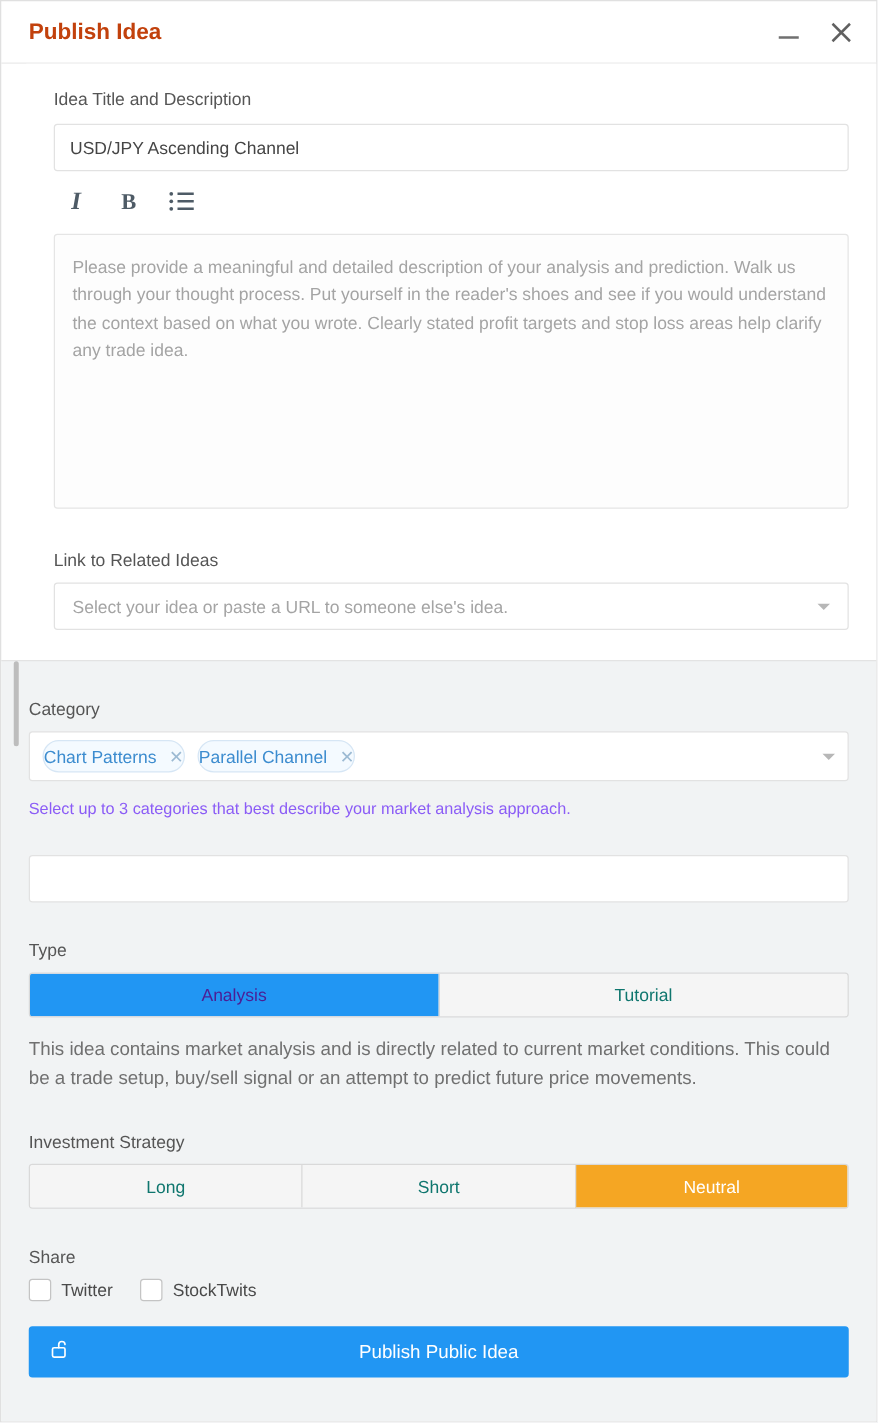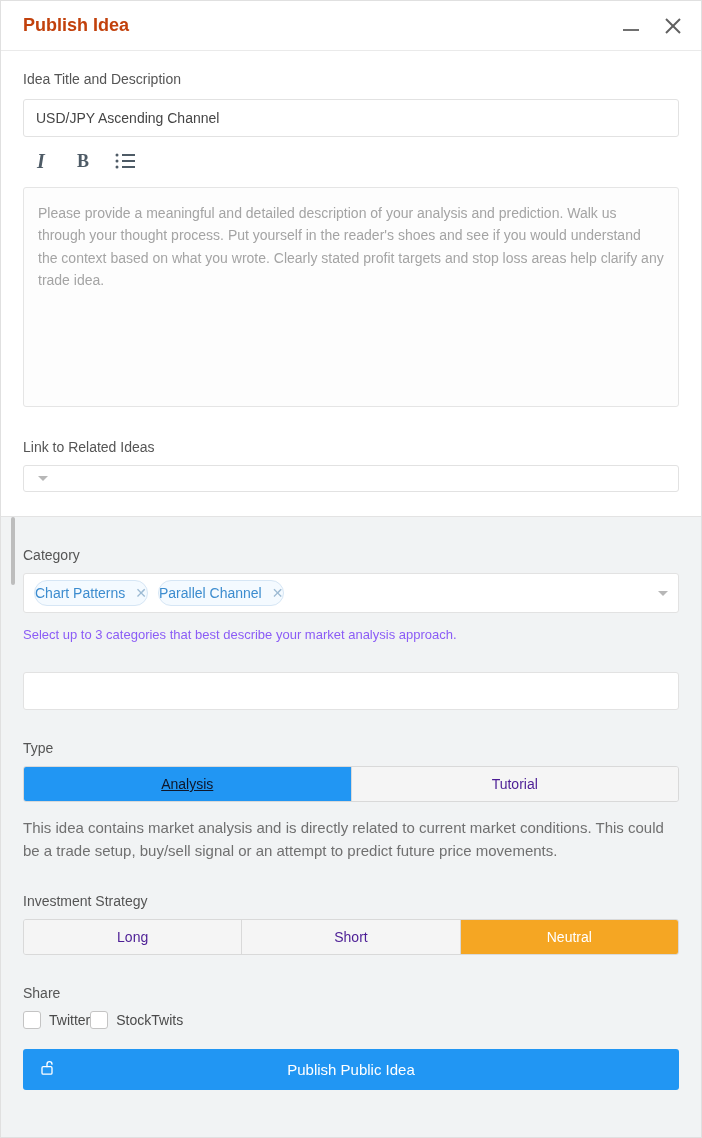--- a/index.html
+++ b/index.html
@@ -10,21 +10,21 @@
   .titlebar {
     display: flex; align-items: center; justify-content: space-between;
     padding: 14px 18px 14px 22px; border-bottom: 1px solid #eaeaea;
   }
   .titlebar h1 { font-size: 18px; font-weight: 700; color: #c2410c; }
   .titlebar .controls { display: flex; gap: 22px; align-items: center; }
   .titlebar .ctrl { width: 20px; height: 20px; display: flex; align-items: center; justify-content: center; color: #5a5a5a; cursor: pointer; }
   .titlebar .minimize-line { width: 16px; border-bottom: 2px solid #707070; margin-top: 8px; }
   .close-x svg { width: 18px; height: 18px; stroke: #606060; stroke-width: 2; }
 
-  .upper { padding: 20px 22px 24px 22px; background: #fff; }
+  .upper { padding: 20px 22px 24px 22px; background: #fff; margin-left: 20px; }
   .section-label { font-size: 14px; color: #555; margin-bottom: 12px; }
   .section-label.small-gap { margin-bottom: 10px; }
 
   .text-input {
     width: 100%; font-size: 14px; padding: 10px 12px; border: 1px solid #e2e2e2; border-radius: 3px;
     font-family: inherit; color: #454545;
   }
   .text-input::placeholder { color: #a8a8a8; }
 
   .toolbar { display: flex; gap: 18px; padding: 12px 6px 14px 6px; align-items: center; }
@@ -65,30 +65,30 @@
     border-radius:13px; color:#3c8ccf; font-size:14px;
   }
   .chip .chip-x { color:#9cbad3; font-size:14px; cursor:pointer; }
   .category-select .spacer { flex:1; }
   .helper { font-size:13px; color:#8b5cf6; margin-top:14px; }
 
   .block { margin-top: 30px; }
 
   .segmented { display:flex; width:100%; border:1px solid #d9d9d9; border-radius:3px; overflow:hidden; }
   .segmented .seg {
-    flex:1; text-align:center; padding:9px 0; font-size:14px; background:#f5f5f5; color:#4c1d95; cursor:pointer;
+    flex:1; text-align:center; padding:9px 0; font-size:14px; background:#f5f5f5; color:#0f766e; cursor:pointer;
     border-left:1px solid #d9d9d9;
   }
   .segmented .seg:first-child { border-left:none; }
-  .segmented .seg.active-blue { background:#2196f3; color:#0f172a;text-decoration:underline; }
+  .segmented .seg.active-blue { background:#2196f3; color:#4c1d95; }
   .segmented .seg.active-orange { background:#f5a623; color:#fff; }
 
   .type-desc { font-size:15px; color:#707070; margin-top:14px; line-height:1.55; }
 
-  .share-row { display:flex; align-items:flex-start; margin-top:4px; }
+  .share-row { display:flex; gap:22px; align-items:flex-start; margin-top:4px; }
   .chk { display:flex; align-items:center; gap:8px; font-size:14px; color:#4a4a4a; cursor:pointer; }
   .chk .box { width:18px; height:18px; border:1px solid #c4c4c4; border-radius:3px; background:#fff; }
 
   .publish-btn {
     margin-top:20px; width:100%; background:#2196f3; color:#fff; border:none; border-radius:3px;
     padding:12px 4px; font-size:15px; display:flex; align-items:center; justify-content:center; gap:10px; cursor:pointer;
     position:relative;
   }
   .publish-btn .lock-icon { position:absolute; left:14px; top:50%; transform:translateY(-50%); }
   .publish-btn .lock-icon svg { width:20px; height:20px; stroke:#fff; fill:none; stroke-width:1.6; }
@@ -131,20 +131,21 @@
           <line x1="8" y1="16" x2="21" y2="16"></line>
         </svg>
       </div>
     </div>
 
     <textarea class="desc-area" placeholder="Please provide a meaningful and detailed description of your analysis and prediction. Walk us through your thought process. Put yourself in the reader's shoes and see if you would understand the context based on what you wrote. Clearly stated profit targets and stop loss areas help clarify any trade idea." style=""></textarea>
 
     <div class="link-block">
       <div class="section-label small-gap">Link to Related Ideas</div>
       <div class="select-like">
+        <span class="placeholder">Select your idea or paste a URL to someone else's idea.</span>
         <span class="caret"></span>
       </div>
     </div>
   </div>
 
   <div class="lower">
     <div class="lower-scroll-indicator"></div>
 
     <div>
       <div class="section-label small-gap">Category</div>

